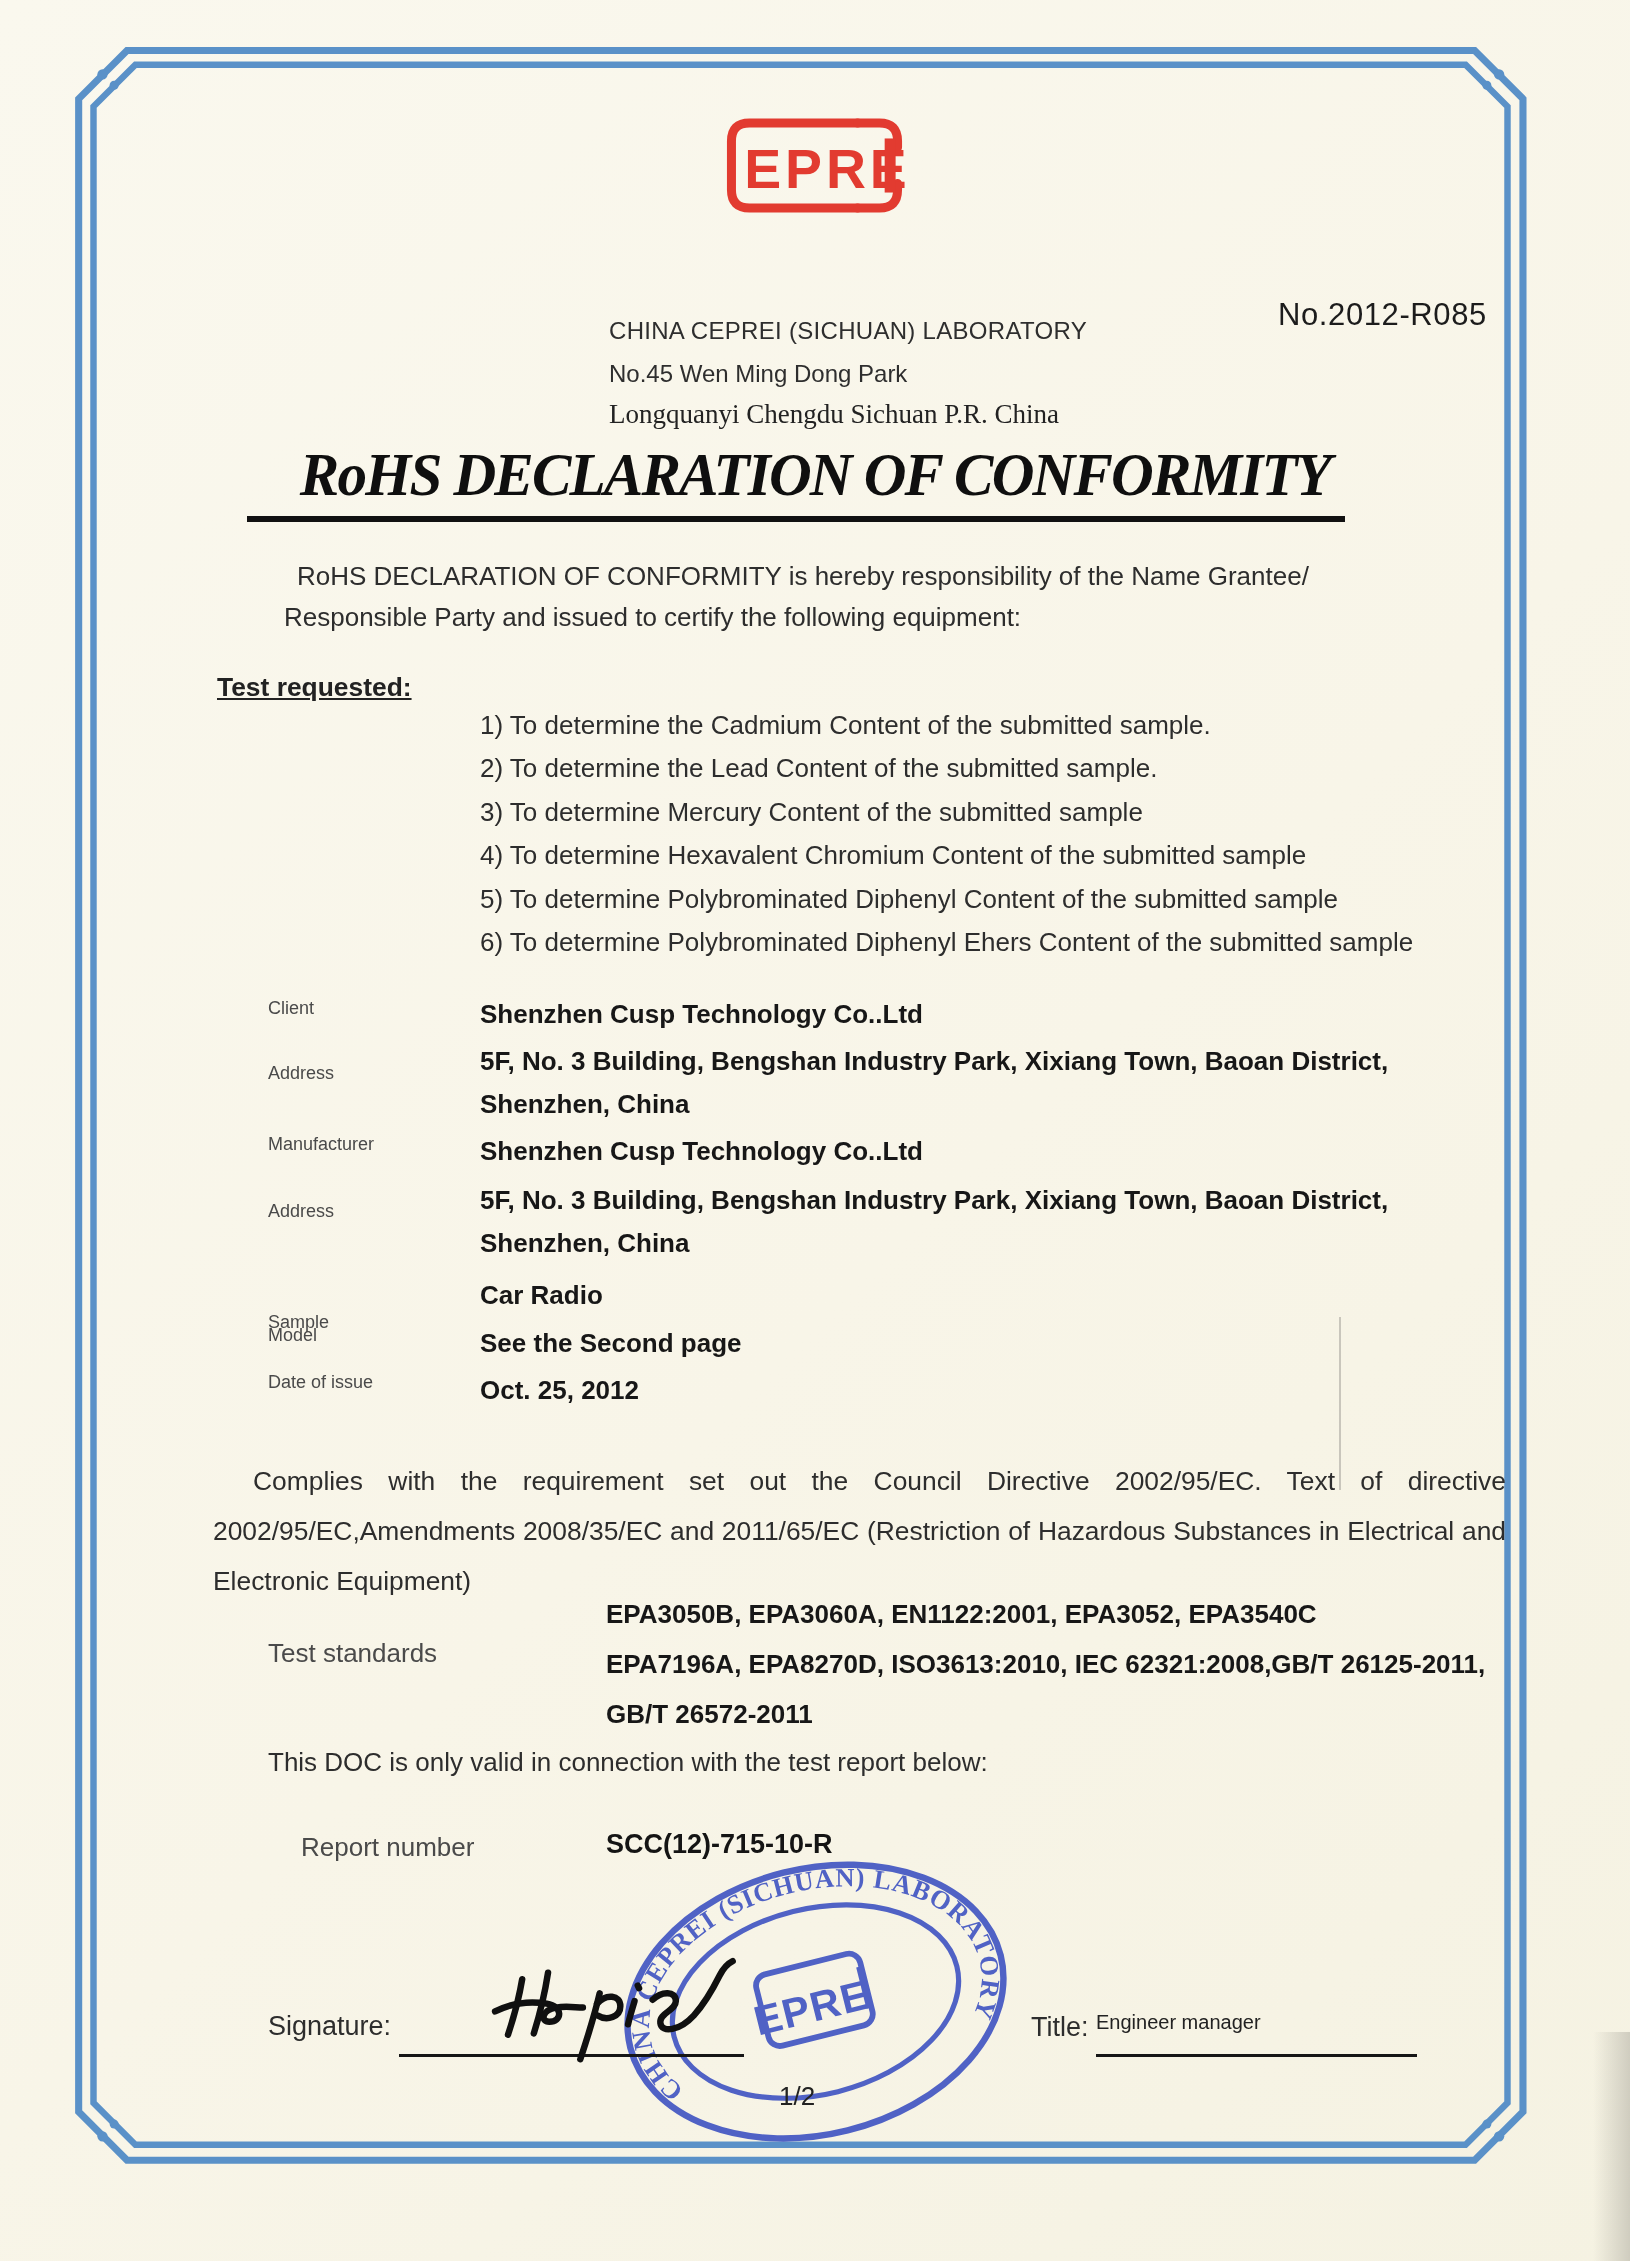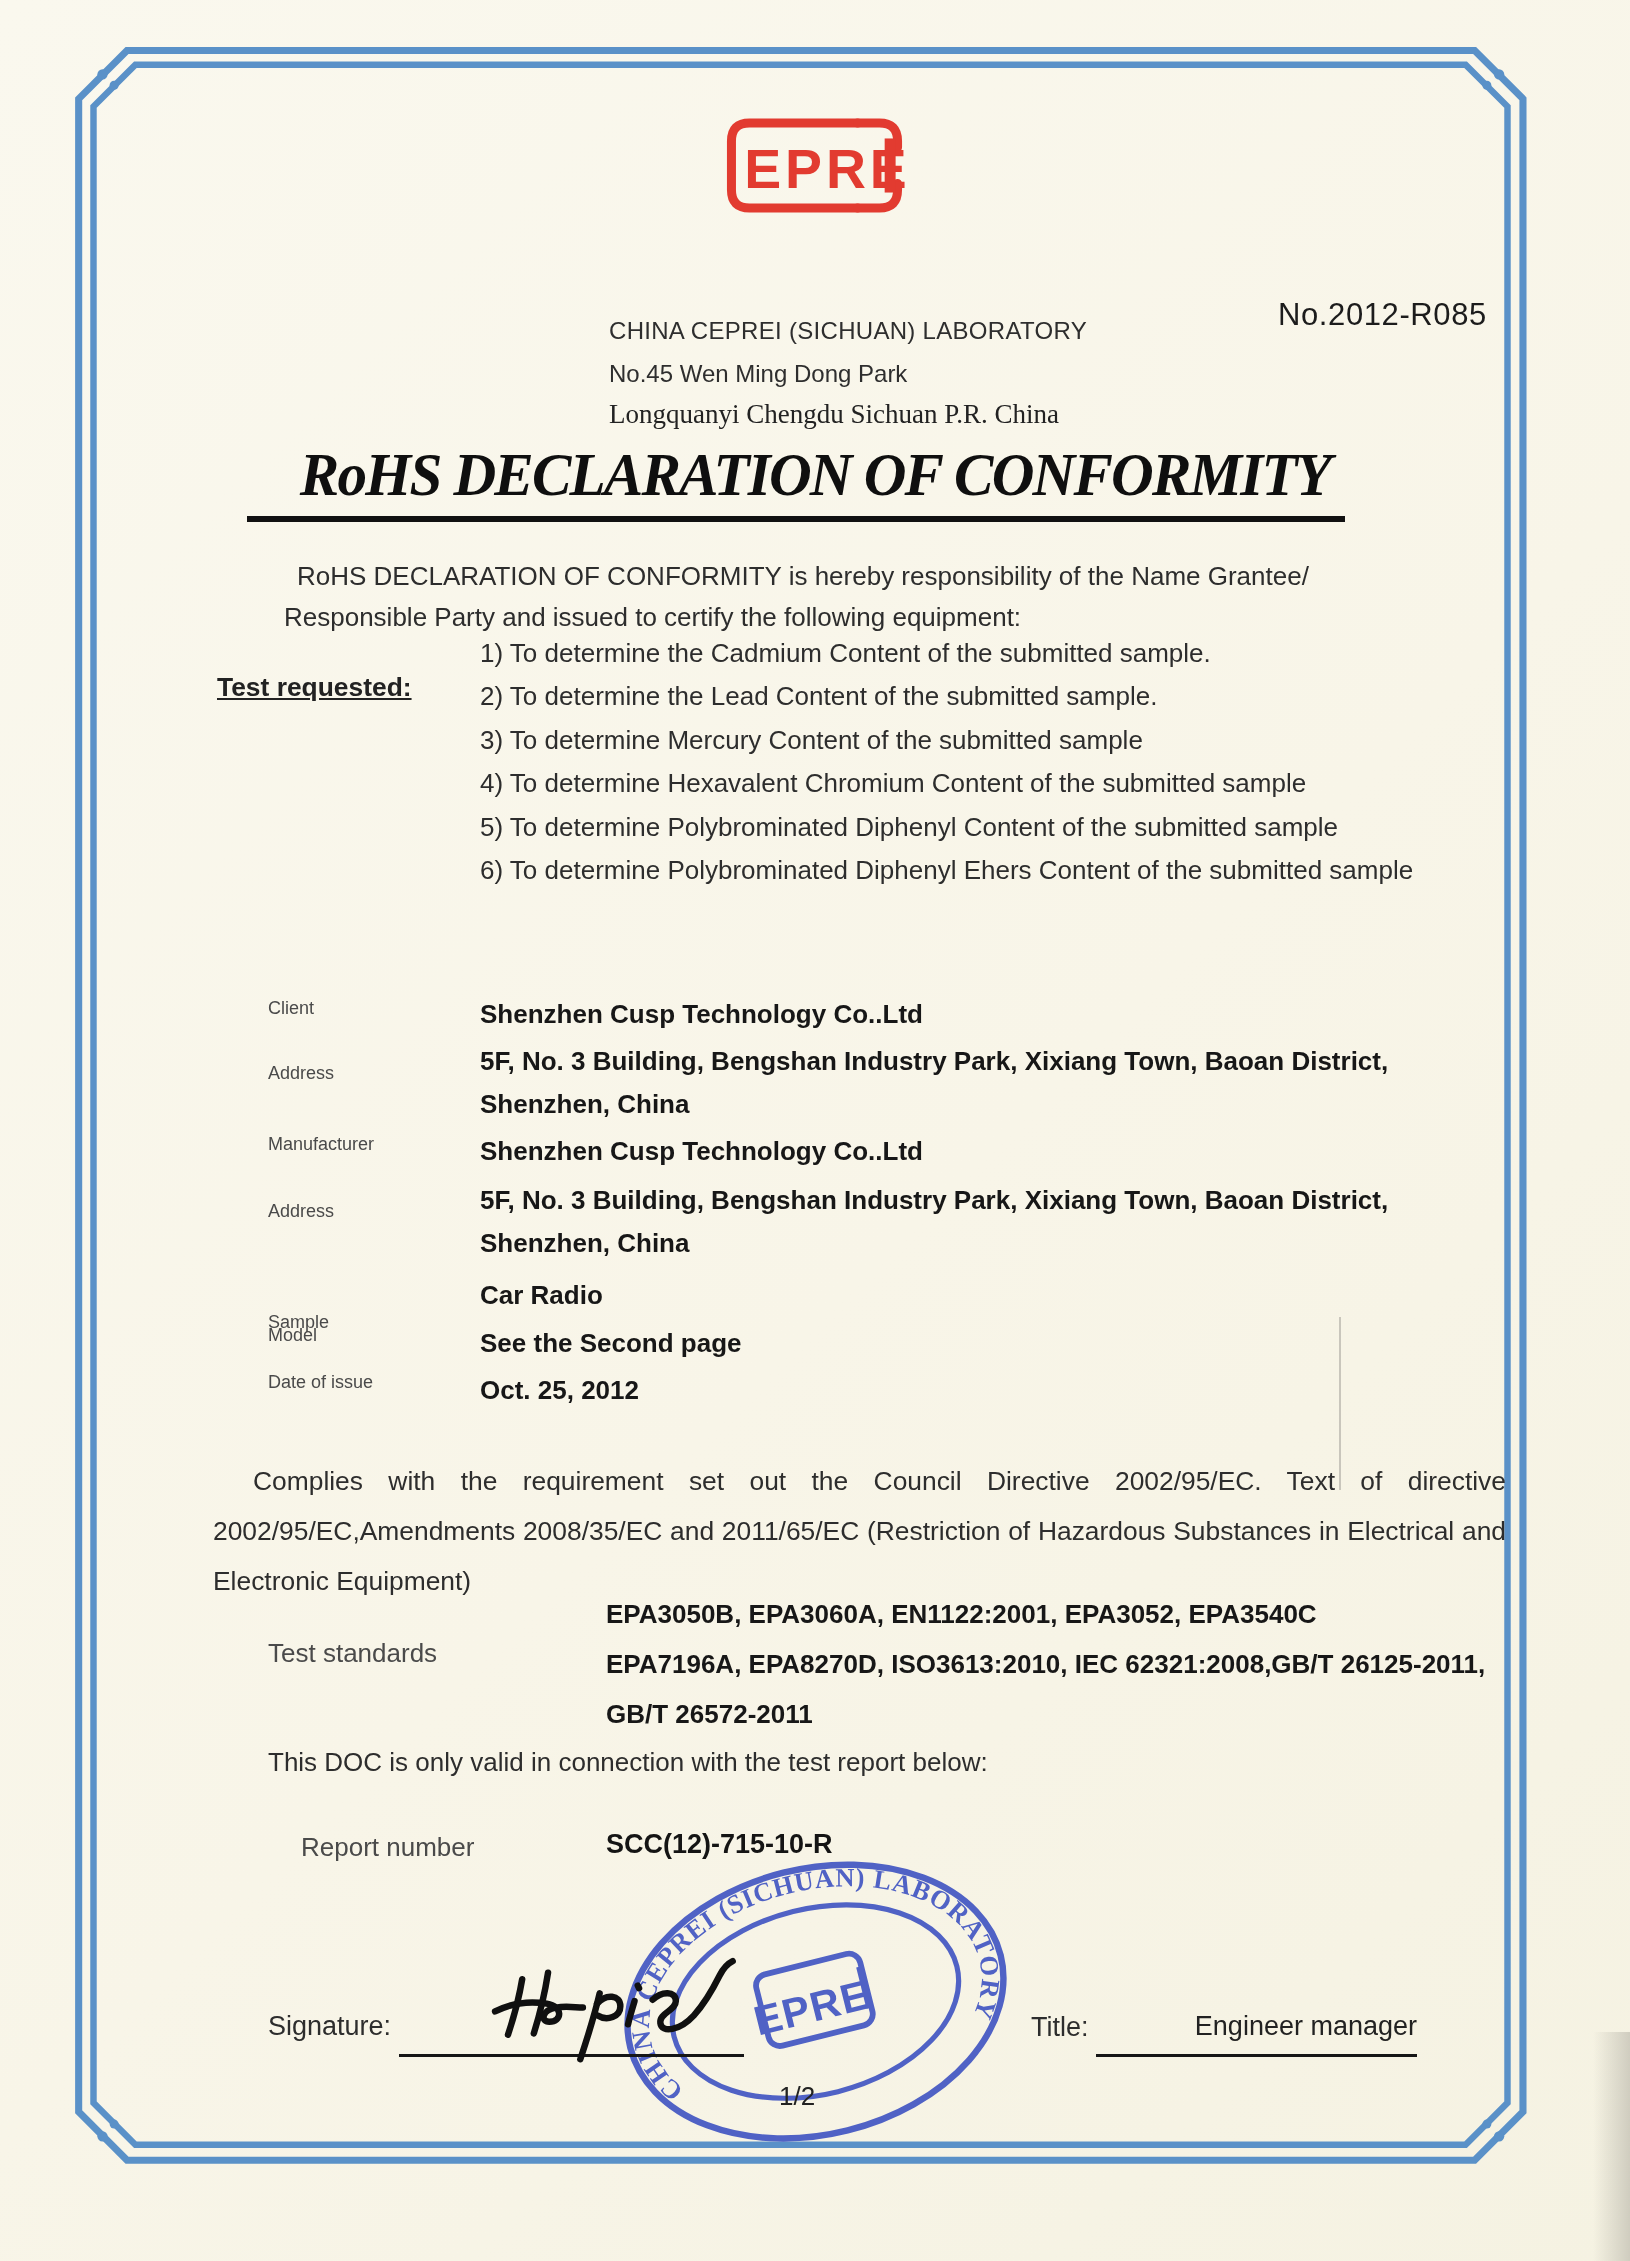--- a/index.html
+++ b/index.html
@@ -17,21 +17,21 @@
   .lab-line3{left:609px; top:399px; font-size:27px; color:#222; font-family:"Liberation Serif",serif;}
   .page-title{
     left:0; top:440px; width:1630px; text-align:center;
     font-family:"Liberation Serif",serif; font-style:italic; font-weight:bold;
     font-size:61px; letter-spacing:-1.9px; color:#0f0f0f; transform:scaleX(.97);
   }
   .title-underline{left:247px; top:516px; width:1098px; height:5.8px; background:#111;}
   .intro{left:284px; top:556px; width:1090px; font-size:26px; line-height:41px; color:#2d2d2d; text-indent:13px;}
   
   .tr-label{left:217px; top:672px; font-size:26.4px; font-weight:bold; color:#222;text-decoration:underline;}
-  .tr-list{left:480px; top:640px; width:955px; font-size:26px; color:#2d2d2d;}
+  .tr-list{left:480px; top:712px; width:955px; font-size:26px; color:#2d2d2d;}
   .tr-list .tr-item{margin-bottom:17.4px; line-height:26px;}
   
   .flabel{font-size:18px; color:#4a4a4a;}
   .fvalue{font-size:26px; font-weight:bold; color:#171717; width:1019px; line-height:43px;}
   .l-client{left:268px; top:998px;} .v-client{left:480px; top:993px;}
   .l-addr1{left:268px; top:1063px;}  .v-addr1{left:480px; top:1040px;}
   .l-manu{left:268px; top:1134px;}   .v-manu{left:480px; top:1130px;}
   .l-addr2{left:268px; top:1201px;}  .v-addr2{left:480px; top:1179px;}
   .l-sample{left:268px; top:1312px;} .v-sample{left:480px; top:1274px;}
   .l-model{left:268px; top:1325px;}  .v-model{left:480px; top:1322px;}
@@ -47,21 +47,21 @@
   .rep-label{left:268px; top:1832px; font-size:26px; color:#4a4a4a;margin-left:33px;}
   .rep-value{left:606px; top:1829px; font-size:27px; font-weight:bold; color:#141414;}
   
   .stamp{left:609px; top:1852px; opacity:.88;}
   .page-indicator{left:779px; top:2081px; font-size:26px; color:#222;}
   .sig-label{left:268px; top:2011px; font-size:27px; color:#2d2d2d;}
   .sig-line{left:399px; top:2054px; width:345px; height:2.6px; background:#161616;}
   .sig-hand{left:477px; top:1948px;}
   .ti-label{left:1031px; top:2012px; font-size:27px; color:#2d2d2d;}
   .ti-line{left:1096px; top:2054px; width:321px; height:2.6px; background:#161616;}
-  .ti-value{left:1096px; top:2011px; width:321px; text-align:right; font-size:27px; color:#222;}
+  .ti-value{left:1096px; top:2011px; width:321px; text-align:left; font-size:20px; color:#222;}
   
   .artifact-vline{left:1339px; top:1317px; width:1.9px; height:173px; background:#b9b7ae; opacity:.75;}
   .edge-shadow{right:0; top:2032px; width:37px; height:230px;
     background:linear-gradient(to right, rgba(110,108,100,0), rgba(110,108,100,.28));}
 </style>
 </head>
 <body>
 
 <div class="page">
 

